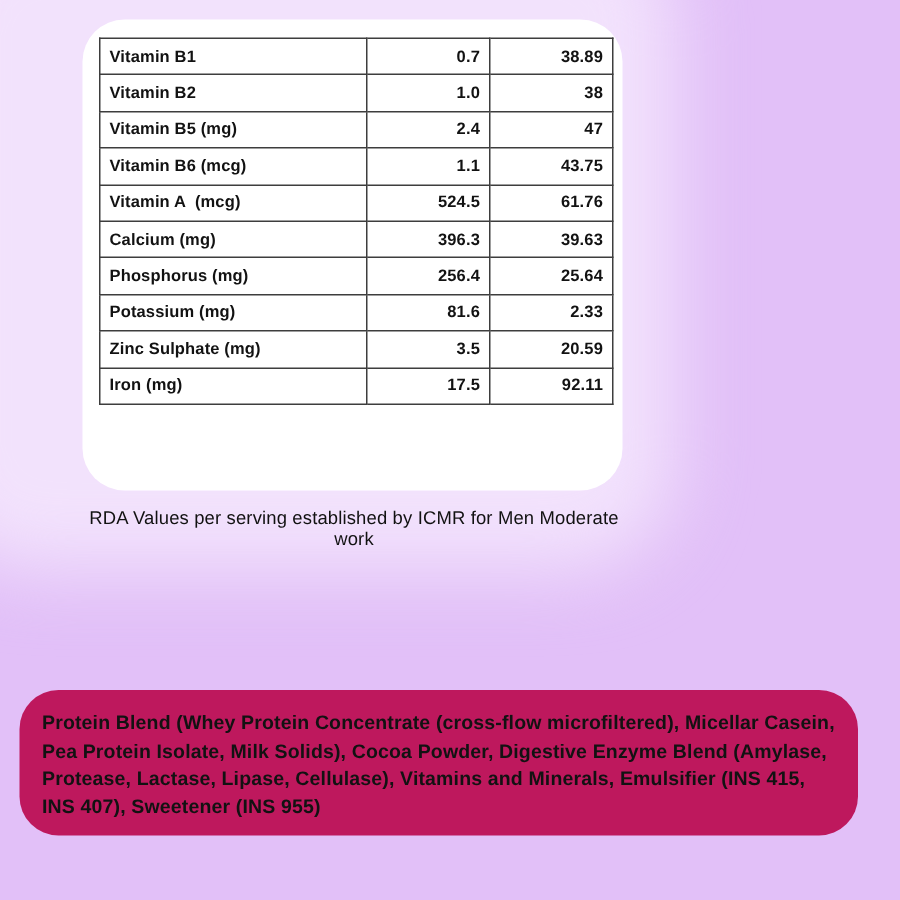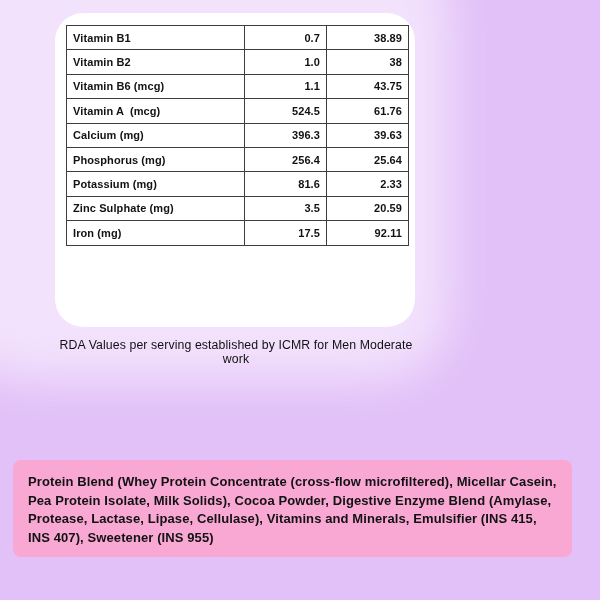--- a/index.html
+++ b/index.html
@@ -76,22 +76,22 @@
   .ingredients-title .squeeze {
     display: inline-block;
     transform: scaleX(0.5);
     transform-origin: left center;
   }
 
   .ingredients-card {
     position: absolute;
     left: 13px; top: 460px;
     width: 559px; height: 97px;
-    background: #f9a8d4;
-    border-radius: 8px;
+    background: #be185d;
+    border-radius: 26px;
   }
   .ingredients-card p {
     margin: 0;
     padding: 13px 15px 0 15px;
     font-size: 13px;
     font-weight: bold;
     line-height: 18.6px;
     color: var(--ink, #121212);
     letter-spacing: 0.1px;
   }
@@ -108,20 +108,25 @@
       <tbody id="nutri-body">
           <tr>
             <td class="name">Vitamin B1</td>
             <td class="num">0.7</td>
             <td class="num">38.89</td>
           </tr>
           <tr>
             <td class="name">Vitamin B2</td>
             <td class="num">1.0</td>
             <td class="num">38</td>
+          </tr>
+          <tr>
+            <td class="name">Vitamin B5 (mg)</td>
+            <td class="num">2.4</td>
+            <td class="num">47</td>
           </tr>
           <tr>
             <td class="name">Vitamin B6 (mcg)</td>
             <td class="num">1.1</td>
             <td class="num">43.75</td>
           </tr>
           <tr>
             <td class="name">Vitamin A  (mcg)</td>
             <td class="num">524.5</td>
             <td class="num">61.76</td>

